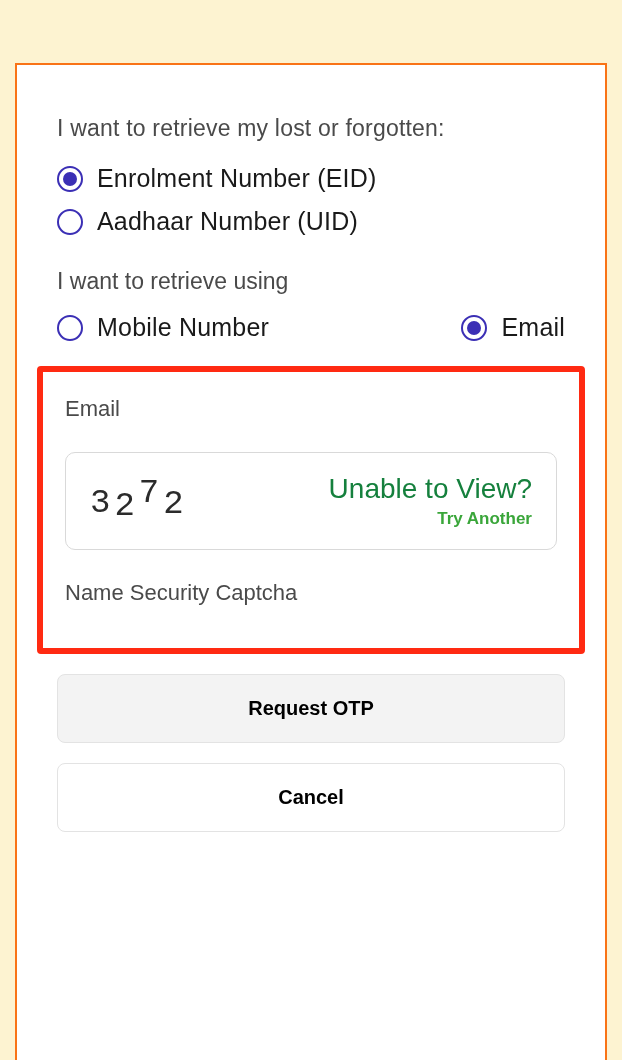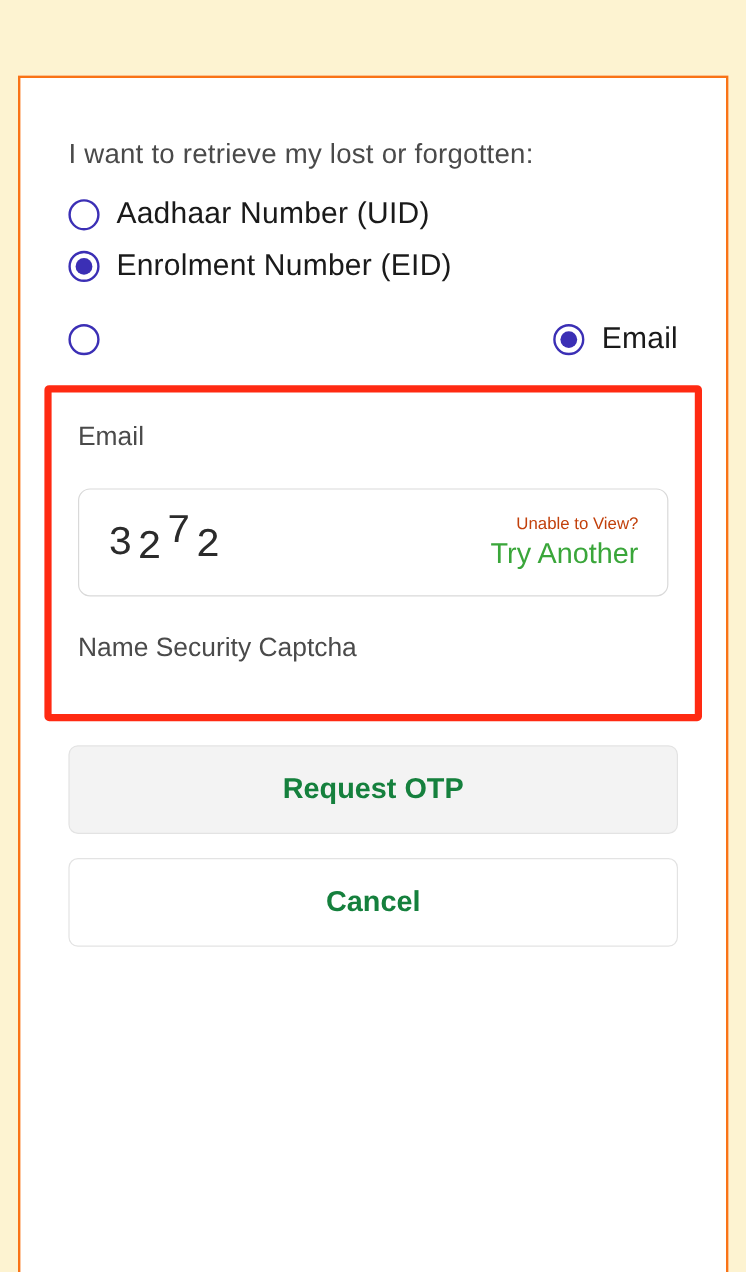--- a/index.html
+++ b/index.html
@@ -103,68 +103,70 @@
     color: #2b2b2b;
     letter-spacing: 4px;
     display: flex;
     align-items: baseline;
   }
   .captcha-text .d1 { transform: translateY(2px); }
   .captcha-text .d2 { transform: translateY(5px); }
   .captcha-text .d3 { transform: translateY(-8px); }
   .captcha-text .d4 { transform: translateY(3px); }
   .captcha-right { text-align: right; }
-  .unable-view { font-size: 14px; color: #c2410c; }
+  .unable-view { font-size: 28px; color: #15803d; }
   .try-another {
-    font-size: 24px;
-    font-weight: 400;
+    font-size: 17px;
+    font-weight: 700;
     color: #3aa63a;
     margin-top: 4px;
     cursor: pointer;
   }
   .btn {
     display: block;
     width: 100%;
     padding: 22px 0;
     text-align: center;
-    font-size: 24px;
+    font-size: 20px;
     font-weight: 600;
-    color: #15803d;
+    color: #000000;
     background: #f3f3f3;
     border: 1px solid #e3e3e3;
     border-radius: 8px;
     margin-top: 20px;
     cursor: pointer;
   }
   .btn.cancel { background: #fff; }
 </style>
 </head>
 <body>
 
 <div class="panel">
 
   <div class="heading">I want to retrieve my lost or forgotten:</div>
 
-  <div class="radio-row">
-    <span class="radio-outer"></span>
-    <span class="radio-label">Aadhaar Number (UID)</span>
-  </div>
-
   <div class="radio-row selected">
     <span class="radio-outer">
         <span class="radio-inner"></span>
       </span>
     <span class="radio-label">Enrolment Number (EID)</span>
   </div>
 
+  <div class="radio-row">
+    <span class="radio-outer"></span>
+    <span class="radio-label">Aadhaar Number (UID)</span>
+  </div>
+
 
   <div class="section-gap">
+    <div class="field-label" style="font-size:23px;color:#4a4a4a;">I want to retrieve using</div>
     <div class="retrieve-using-row">
       <div class="radio-row">
         <span class="radio-outer"></span>
+        <span class="radio-label">Mobile Number</span>
       </div>
       <div class="radio-row selected">
         <span class="radio-outer">
             <span class="radio-inner"></span>
           </span>
         <span class="radio-label">Email</span>
       </div>
     </div>
   </div>
 

